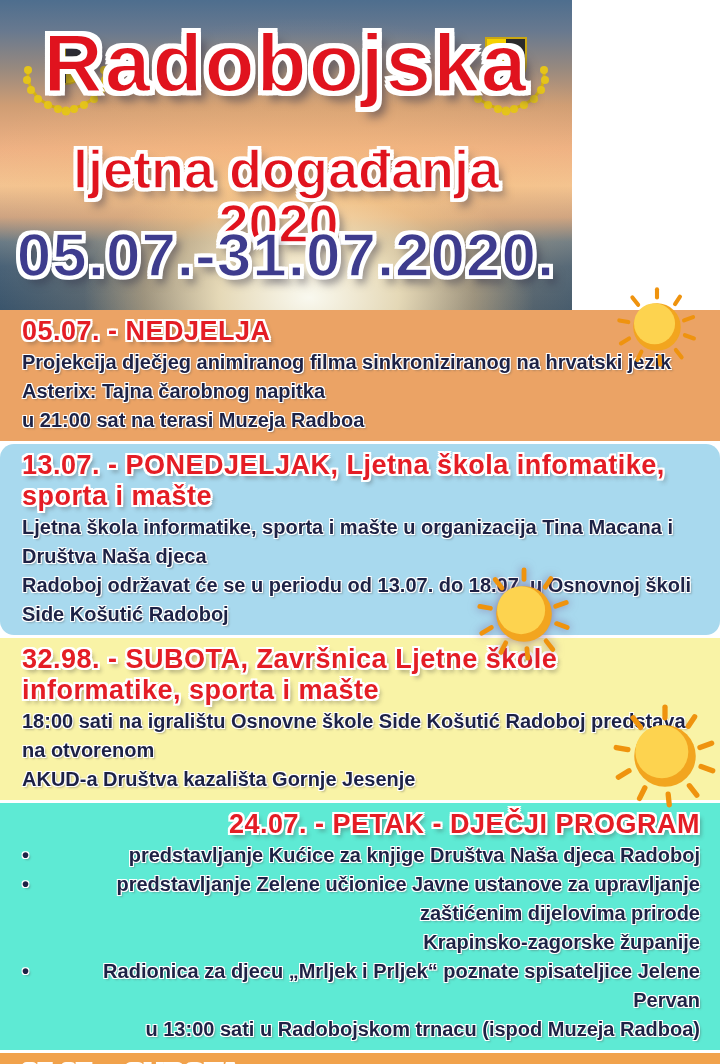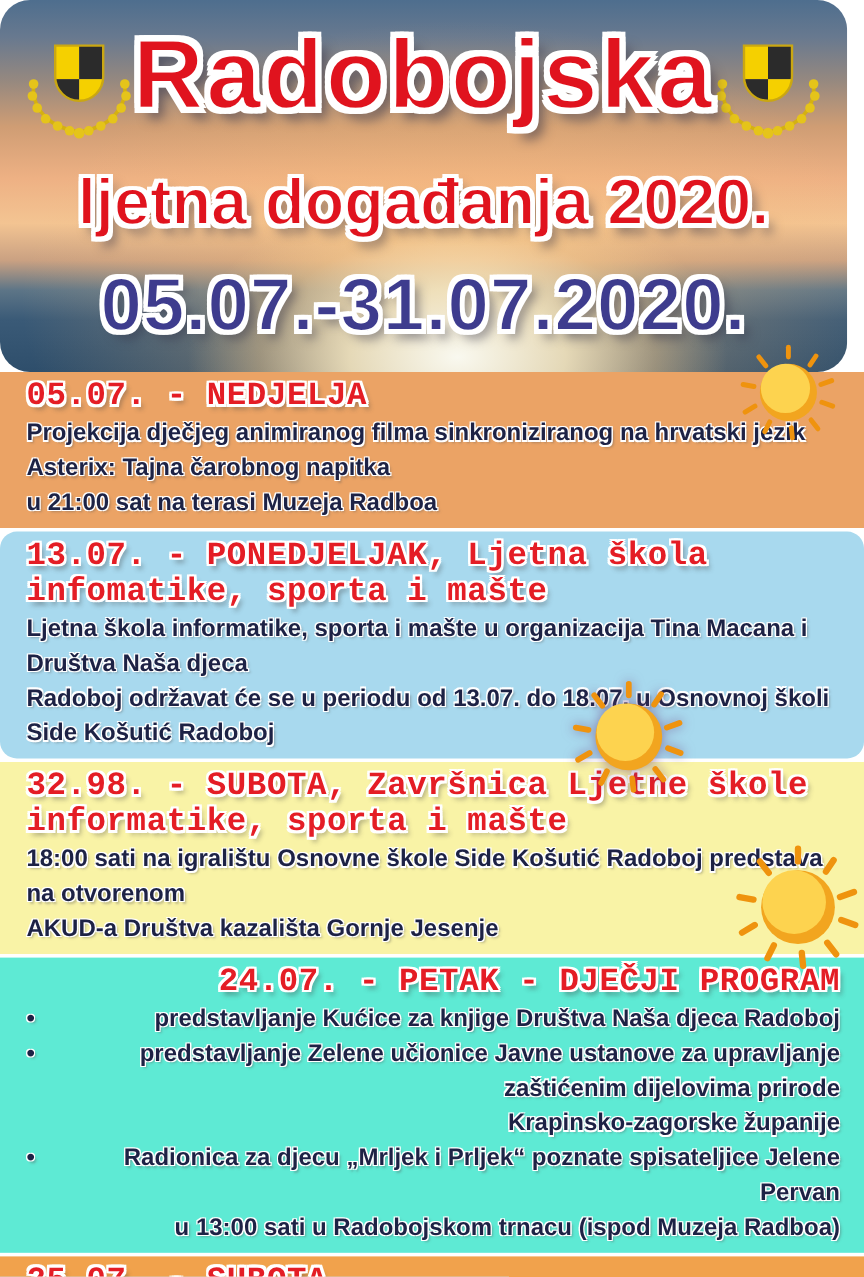--- a/index.html
+++ b/index.html
@@ -3,26 +3,25 @@
 <meta charset="utf-8">
 <style>
   html,body{margin:0;padding:0;background:#888;}
   .poster{
     position:relative;width:720px;height:1064px;margin:0 auto;
     background:#ffffff;overflow:hidden;
     font-family:"Liberation Sans", sans-serif;
   }
   
   .hero{
-    position:relative;width:706px;height:310px;
+    position:relative;width:572px;height:310px;
     background:
       radial-gradient(ellipse 300px 190px at 54% 96%, rgba(255,255,246,.95) 0%, rgba(255,240,200,.8) 30%, rgba(255,214,150,.35) 55%, rgba(255,200,120,0) 75%),
       radial-gradient(ellipse 520px 330px at 54% 80%, rgba(250,190,120,.55) 0%, rgba(250,190,120,0) 70%),
       linear-gradient(180deg,#4e6e8e 0%,#68798f 10%,#97897f 22%,#cf9d74 34%,#eeb184 48%,#f3c492 60%,#caa182 70%,#5d7587 78%,#3a5a77 86%,#2e4e6b 100%);
-    border-radius: 25px;
   }
   .coat{position:absolute;top:28px;width:104px;height:110px;}
   .coat.left{left:14px;} .coat.right{right:14px;}
   .hero-title{
     margin:0;position:absolute;top:22px;left:0;width:100%;text-align:center;
     font-size:82px;line-height:1;font-weight:800;letter-spacing:2px;color:#e0131e;
     -webkit-text-stroke:2px #fff;
     text-shadow:-4px -4px 0 #fff,4px -4px 0 #fff,-4px 4px 0 #fff,4px 4px 0 #fff,
       -4px 0 0 #fff,4px 0 0 #fff,0 -4px 0 #fff,0 4px 0 #fff,8px 9px 10px rgba(45,45,70,.55);
   }
@@ -39,21 +38,20 @@
     -webkit-text-stroke:1.5px #fff;
     text-shadow:-3px -3px 0 #fff,3px -3px 0 #fff,-3px 3px 0 #fff,3px 3px 0 #fff,
       -3px 0 0 #fff,3px 0 0 #fff,0 -3px 0 #fff,0 3px 0 #fff,6px 7px 9px rgba(45,45,70,.55);
   }
   
   .band{position:relative;padding:4px 20px 6px 22px;margin-bottom:3px;}
   .band-heading{
     margin:2px 0 1px 0;font-size:27px;font-weight:800;letter-spacing:.5px;color:#e41d25;
     text-shadow:-2px -2px 0 #fff,2px -2px 0 #fff,-2px 2px 0 #fff,2px 2px 0 #fff,
       -2px 0 0 #fff,2px 0 0 #fff,0 -2px 0 #fff,0 2px 0 #fff,3px 4px 4px rgba(60,60,60,.45);
-    font-family:Liberation Mono, monospace;
   }
   .band-line{
     margin:0;font-size:20px;font-weight:700;line-height:29px;color:#1d2245;
     text-shadow:-1px -1px 0 #fff,1px -1px 0 #fff,-1px 1px 0 #fff,1px 1px 0 #fff,2px 2px 2px rgba(80,80,80,.35);
   }
   .band-line.bullet{padding-left:16px;position:relative;}
   .band-line.bullet::before{content:"\2022";position:absolute;left:0;top:0;}
   .band-line.indent{padding-left:16px;}
   #events section:nth-child(1){min-height:88px;}
   #events section:nth-child(2){min-height:87px;}

